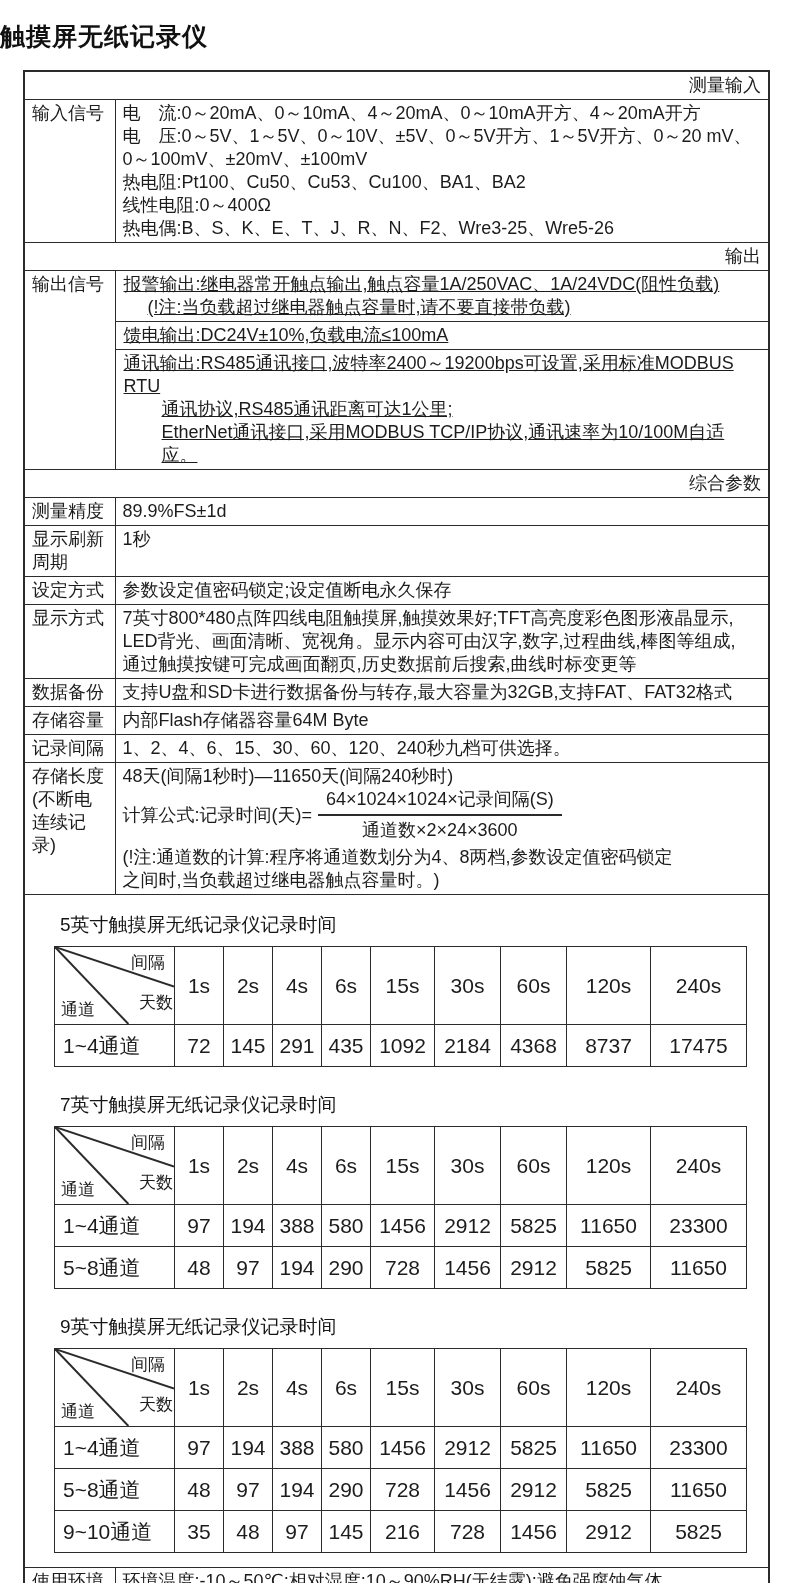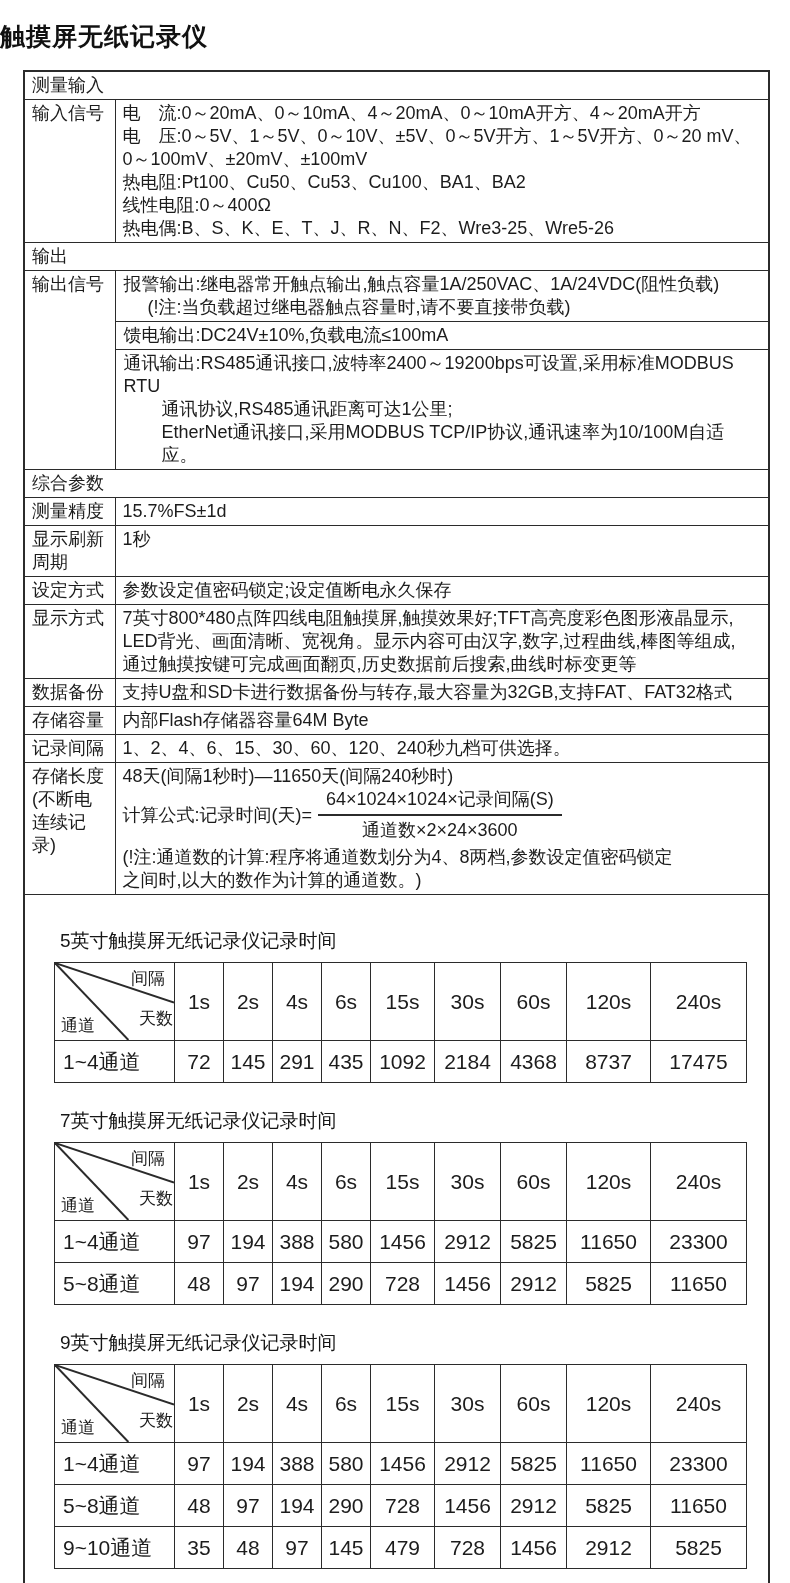--- a/index.html
+++ b/index.html
@@ -13,32 +13,32 @@
     text-align:left; font-size:25px; font-weight:700;
     padding-top:20px; letter-spacing:1px; color:#111;
   }
   .spec-wrap { position:absolute; left:23px; top:70px; width:747px; }
   table.spec { border-collapse:collapse; width:100%; table-layout:fixed; border:2px solid #2b2b2b; }
   table.spec > tbody > tr > td {
     border:1.6px solid #2b2b2b; font-size:18px; line-height:23px;
     padding:2px 7px; vertical-align:top;
   }
   col.c1 { width:91px; }
-  tr.sec > td { padding:2px 8px; height:27px; }
+  tr.sec > td { padding:2px 8px; height:27px;text-align:right; }
   td.val0 { padding:0 !important; }
-  .sub { padding:2px 8px; }
+  .sub { padding:2px 8px;text-decoration:underline; }
   .sub + .sub { border-top:1.6px solid #2b2b2b; }
   .ind-a { padding-left:24px; }
   .ind-b { padding-left:38px; }
   .formula-line { display:flex; align-items:center; margin:0 0 4px 0; }
   .frac { display:inline-block; text-align:center; margin-left:6px; }
   .frac .num { border-bottom:2px solid #2b2b2b; padding:0 8px 3px 8px; }
   .frac .den { padding-top:3px; }
   td.tables-cell { padding:2px 0 14px 29px !important; }
-  .rec-title { font-size:19px; margin:32px 0 10px 6px; color:#161616; }
+  .rec-title { font-size:19px; margin:16px 0 10px 6px; color:#161616; }
   table.rec { border-collapse:collapse; table-layout:fixed; width:692px; }
   table.rec td { border:1.6px solid #2b2b2b; text-align:center; font-size:21px; padding:0; }
   table.rec tr.head td { height:78px; }
   table.rec tr.data td { height:42px; }
   td.rlabel { text-align:left !important; padding-left:8px !important; }
   td.corner { position:relative; }
   td.corner svg { position:absolute; left:0; top:0; width:100%; height:100%; display:block; }
   td.corner span { position:absolute; font-size:17px; line-height:17px; }
   .c-int  { top:7px; right:9px; }
   .c-days { left:56px; bottom:13px;margin-left:28px; }
@@ -93,21 +93,21 @@
         </div>
       </td>
     </tr>
 
     <tr class="sec">
           <td colspan="2">综合参数</td>
         </tr>
 
     <tr>
       <td>测量精度</td>
-      <td>15.7%FS±1d</td>
+      <td>89.9%FS±1d</td>
     </tr>
 
     <tr>
       <td>显示刷新周期</td>
       <td>1秒</td>
     </tr>
 
     <tr>
       <td>设定方式</td>
       <td>参数设定值密码锁定;设定值断电永久保存</td>
@@ -146,21 +146,21 @@
       <td>
         <div>48天(间隔1秒时)—11650天(间隔240秒时)</div>
         <div class="formula-line">
           <span>计算公式:记录时间(天)=</span>
           <span class="frac">
             <div class="num">64×1024×1024×记录间隔(S)</div>
             <div class="den">通道数×2×24×3600</div>
           </span>
         </div>
         <div>(!注:通道数的计算:程序将通道数划分为4、8两档,参数设定值密码锁定</div>
-        <div>之间时,以大的数作为计算的通道数。)</div>
+        <div>之间时,当负载超过继电器触点容量时。)</div>
       </td>
     </tr>
 
     <tr>
       <td colspan="2" class="tables-cell">
 
         <div>
           <div class="rec-title">5英寸触摸屏无纸记录仪记录时间</div>
           <table class="rec">
             <colgroup>
@@ -335,21 +335,21 @@
                 <td>2912</td>
                 <td>5825</td>
                 <td>11650</td>
               </tr>
               <tr class="data">
                 <td class="rlabel">9~10通道</td>
                 <td>35</td>
                 <td>48</td>
                 <td>97</td>
                 <td>145</td>
-                <td>479</td>
+                <td>216</td>
                 <td>728</td>
                 <td>1456</td>
                 <td>2912</td>
                 <td>5825</td>
               </tr>
             </tbody>
           </table>
         </div>
 
       </td>

